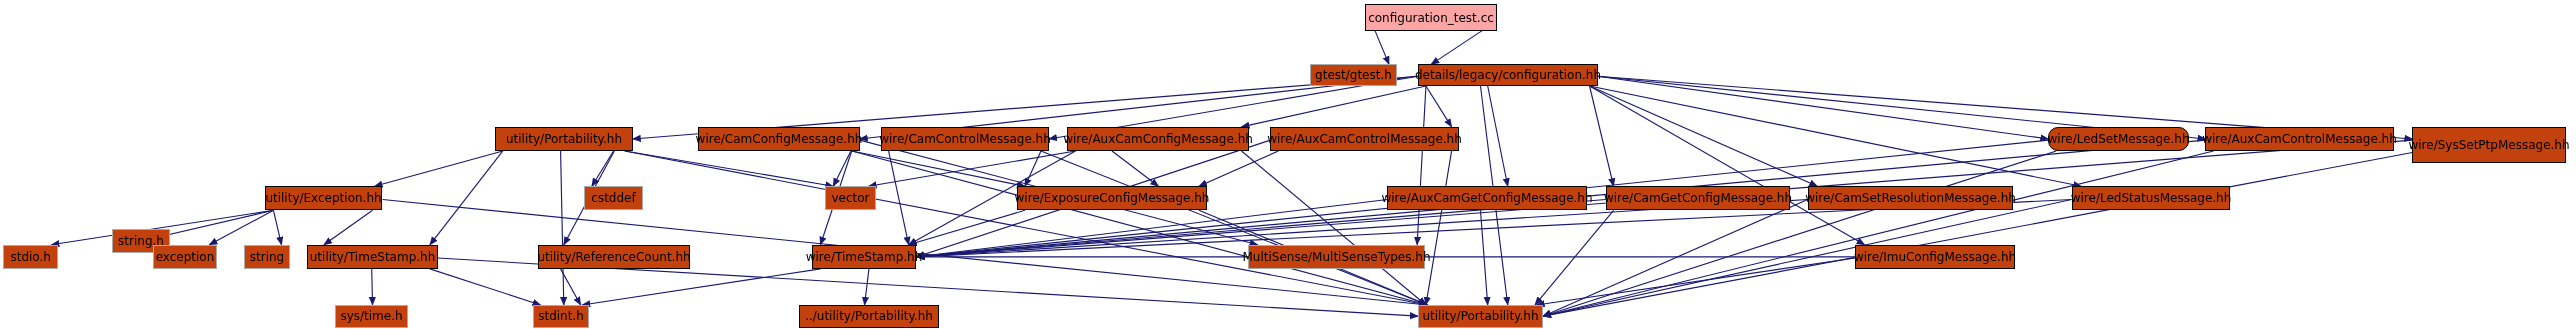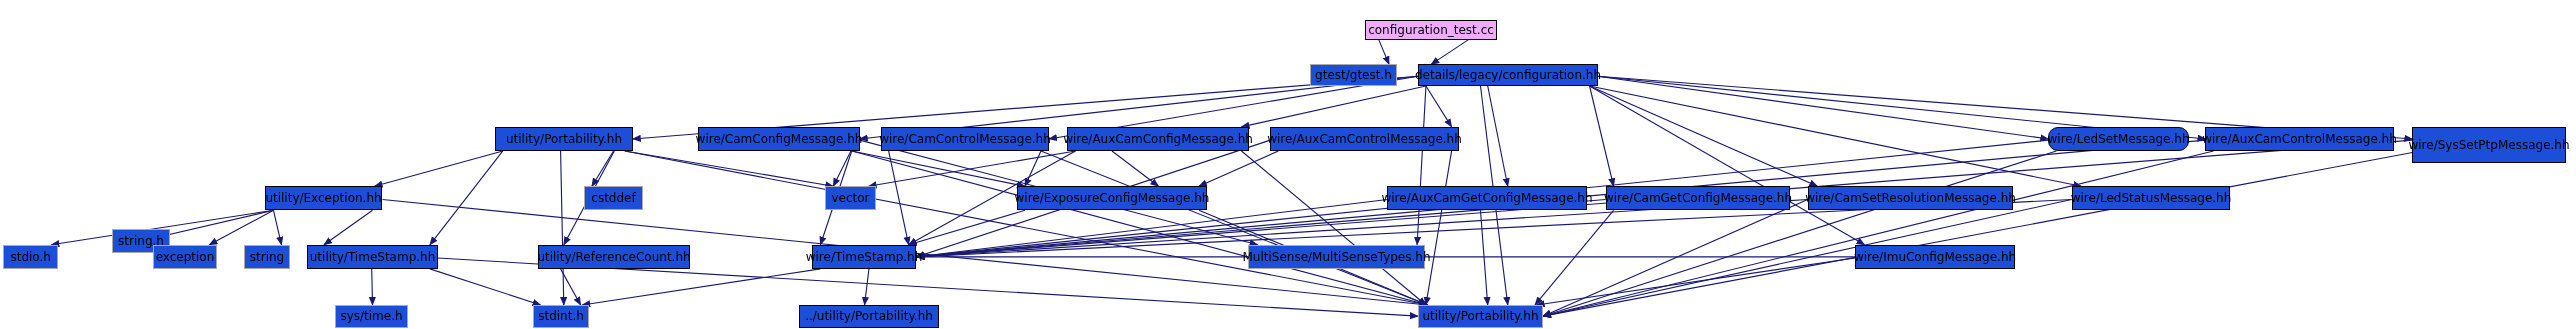--- a/index.html
+++ b/index.html
@@ -15,21 +15,21 @@
     position: absolute;
     left: 0; top: 0;
     width: 2576px; height: 330px;
   }
   .node {
     position: absolute;
     display: flex;
     align-items: center;
     justify-content: center;
     box-sizing: border-box;
-    background: #1d4ed8;
+    background: #c2410c;
     border: 0.8px solid #000000;
     color: #000000;
     font-size: 12px;
     line-height: 1;
     white-space: nowrap;
     padding: 0 3.2px;
     cursor: pointer;
   }
   .node.external {
     border-color: #ababab;
@@ -120,21 +120,21 @@
         <line x1="2760" y1="188" x2="1924" y2="394" stroke="#191970" stroke-width="1.4" marker-end="url(#arrowhead)"></line>
         <line x1="3008" y1="174.5" x2="1143" y2="320" stroke="#191970" stroke-width="1.4" marker-end="url(#arrowhead)"></line>
         <line x1="3018" y1="188" x2="1924" y2="394" stroke="#191970" stroke-width="1.4" marker-end="url(#arrowhead)"></line>
         <line x1="2583" y1="248.5" x2="1143" y2="320" stroke="#191970" stroke-width="1.4" marker-end="url(#arrowhead)"></line>
         <line x1="2583" y1="248.5" x2="1924" y2="394" stroke="#191970" stroke-width="1.4" marker-end="url(#arrowhead)"></line>
         <line x1="2313" y1="320" x2="1143" y2="320" stroke="#191970" stroke-width="1.4" marker-end="url(#arrowhead)"></line>
         <line x1="2313" y1="321.5" x2="1916" y2="380" stroke="#191970" stroke-width="1.4" marker-end="url(#arrowhead)"></line>
       </g>
   </svg>
   <div id="node-layer">
-      <div class="node root" style="left: 1365px; top: 20px; width: 132px; height: 20px; background: #f0abfc;">configuration_test.cc</div>
+      <div class="node root" style="left: 1365px; top: 4px; width: 132px; height: 27px; background: #fca5a5;">configuration_test.cc</div>
       <div class="node external" style="left: 1310px; top: 64px; width: 87px; height: 21.7px;">gtest/gtest.h</div>
       <div class="node project" style="left: 1418px; top: 64px; width: 180px; height: 21.7px;">details/legacy/configuration.hh</div>
       <div class="node project" style="left: 495px; top: 127px; width: 138px; height: 24px;">utility/Portability.hh</div>
       <div class="node project" style="left: 698px; top: 127px; width: 162px; height: 24px;">wire/CamConfigMessage.hh</div>
       <div class="node project" style="left: 881px; top: 127px; width: 168px; height: 24px;">wire/CamControlMessage.hh</div>
       <div class="node project" style="left: 1067px; top: 127px; width: 182px; height: 24px;">wire/AuxCamConfigMessage.hh</div>
       <div class="node project" style="left: 1270px; top: 127px; width: 189px; height: 24px;">wire/AuxCamControlMessage.hh</div>
       <div class="node project" style="left: 2048px; top: 127px; width: 141px; height: 24px; border-radius: 10px;">wire/LedSetMessage.hh</div>
       <div class="node project" style="left: 2205px; top: 127px; width: 189px; height: 24px;">wire/AuxCamControlMessage.hh</div>
       <div class="node project" style="left: 2412px; top: 127px; width: 154px; height: 36px;">wire/SysSetPtpMessage.hh</div>

